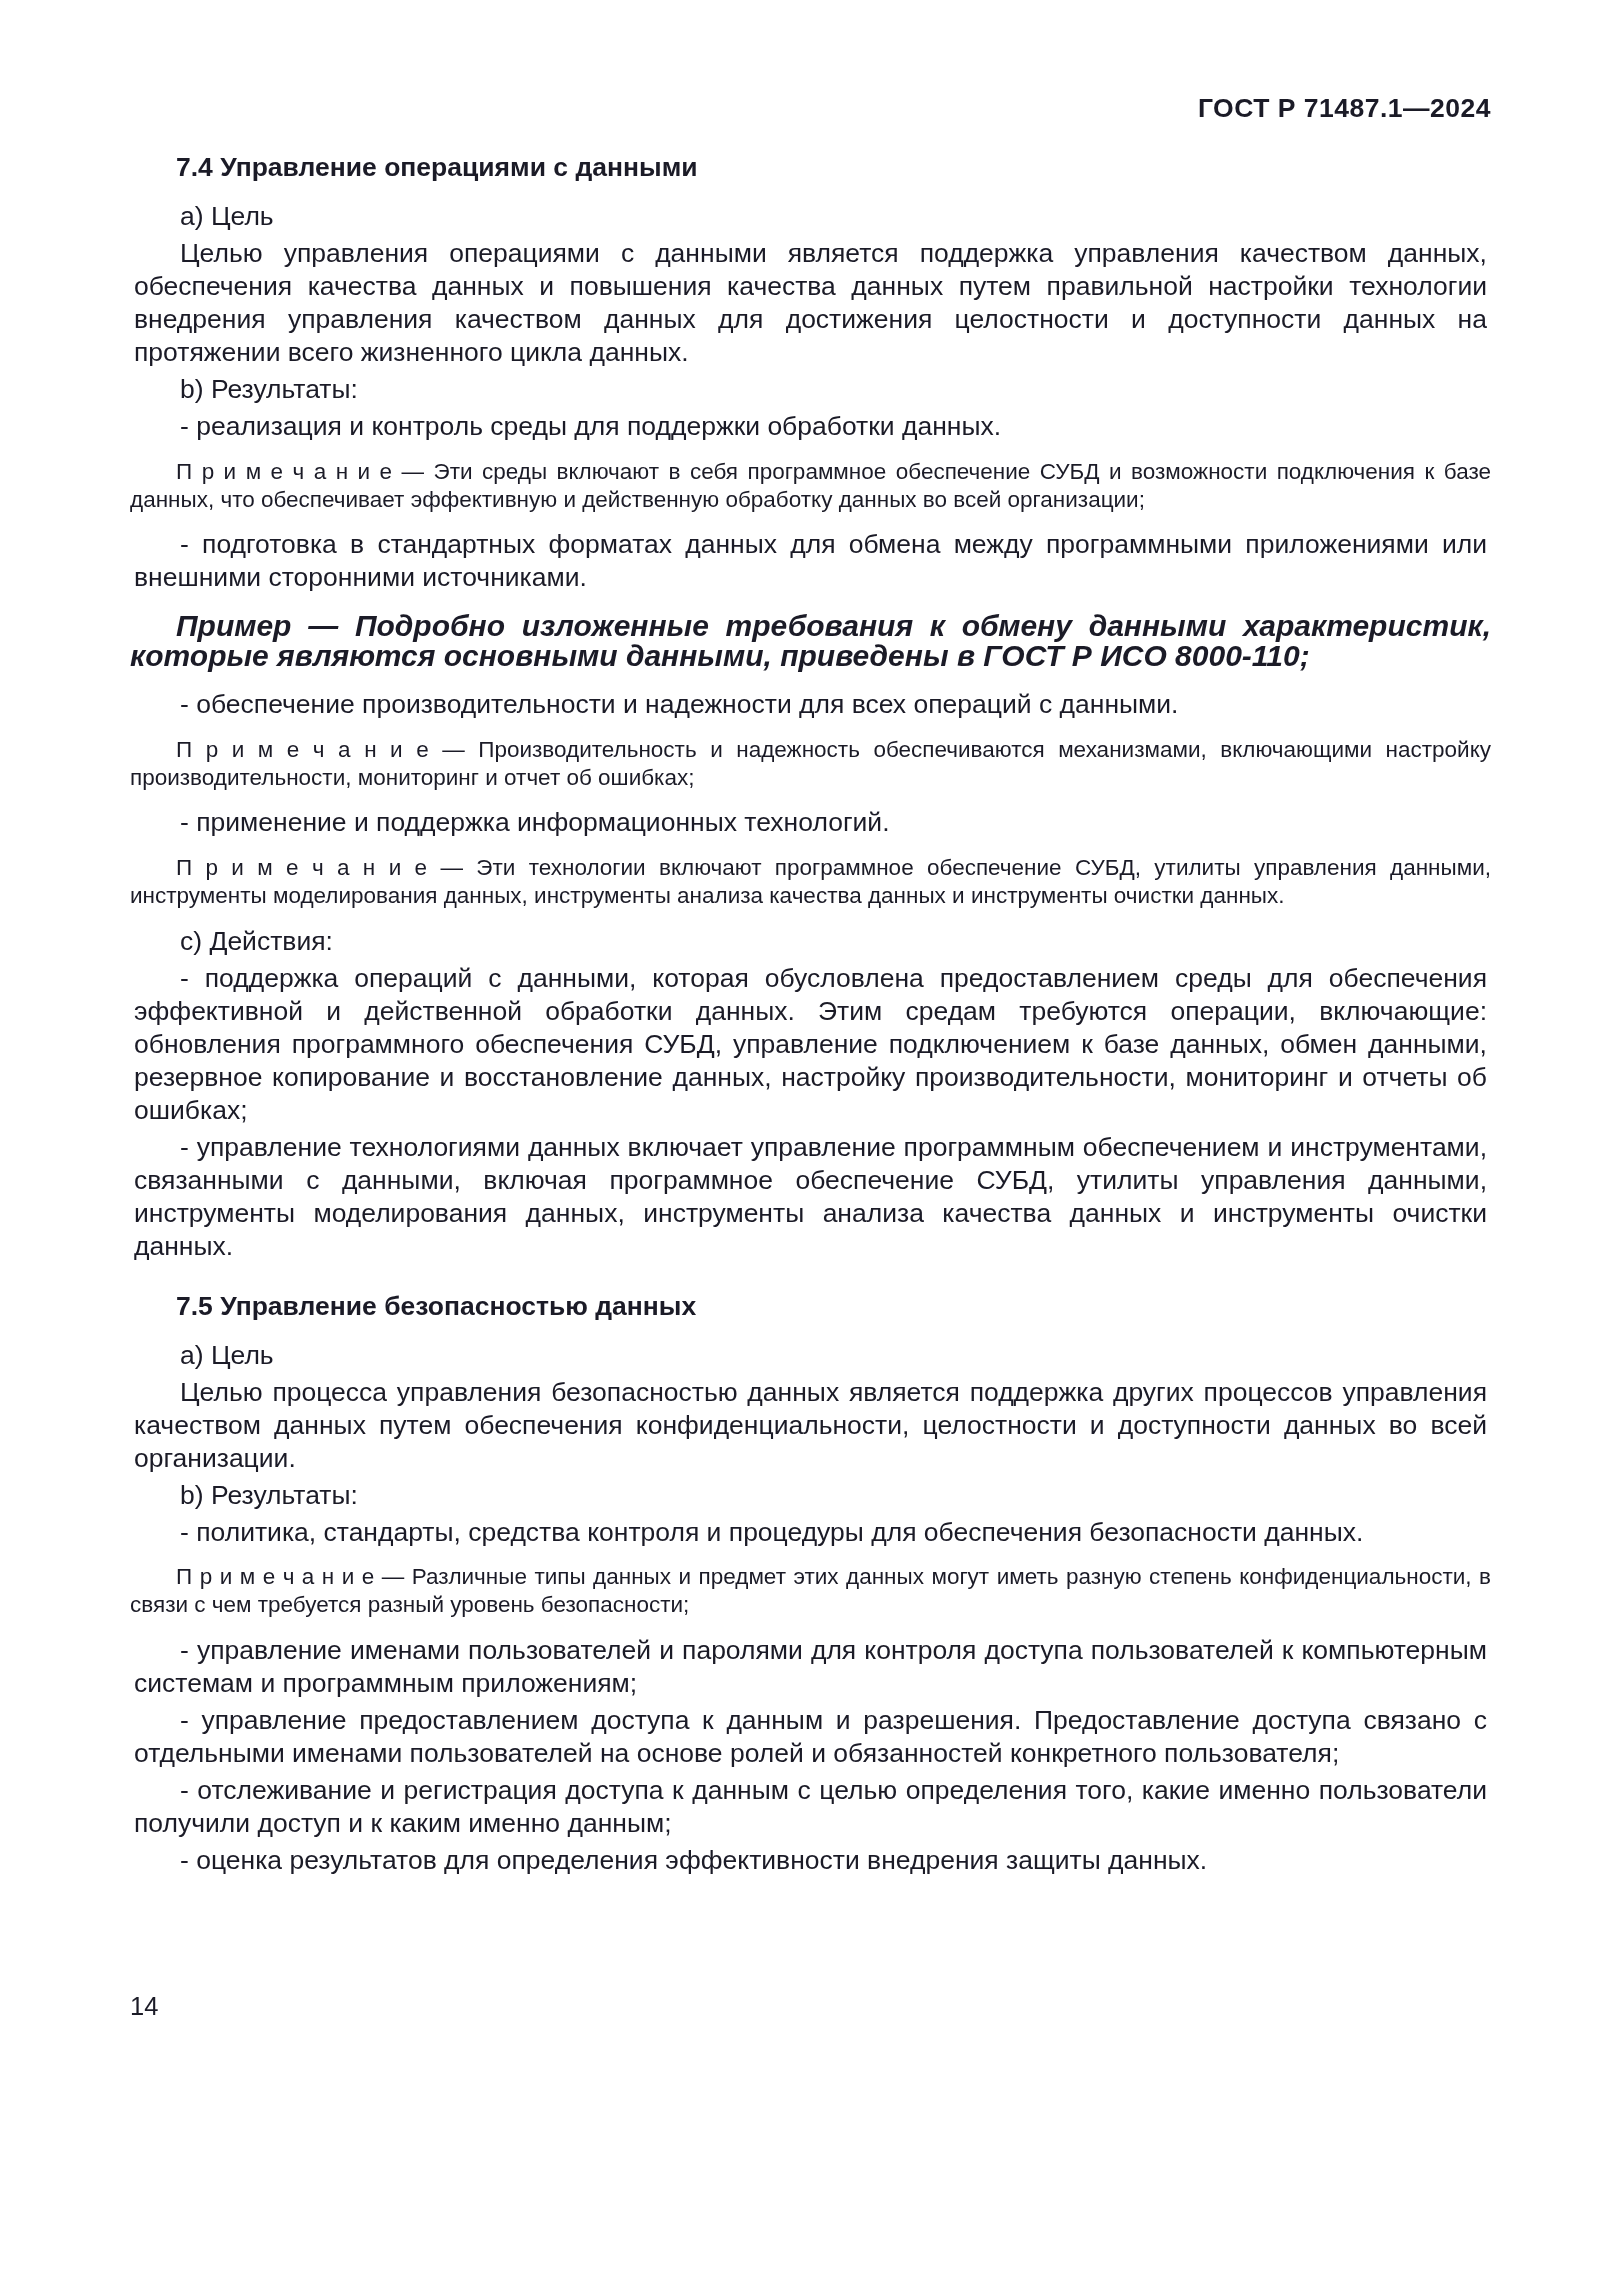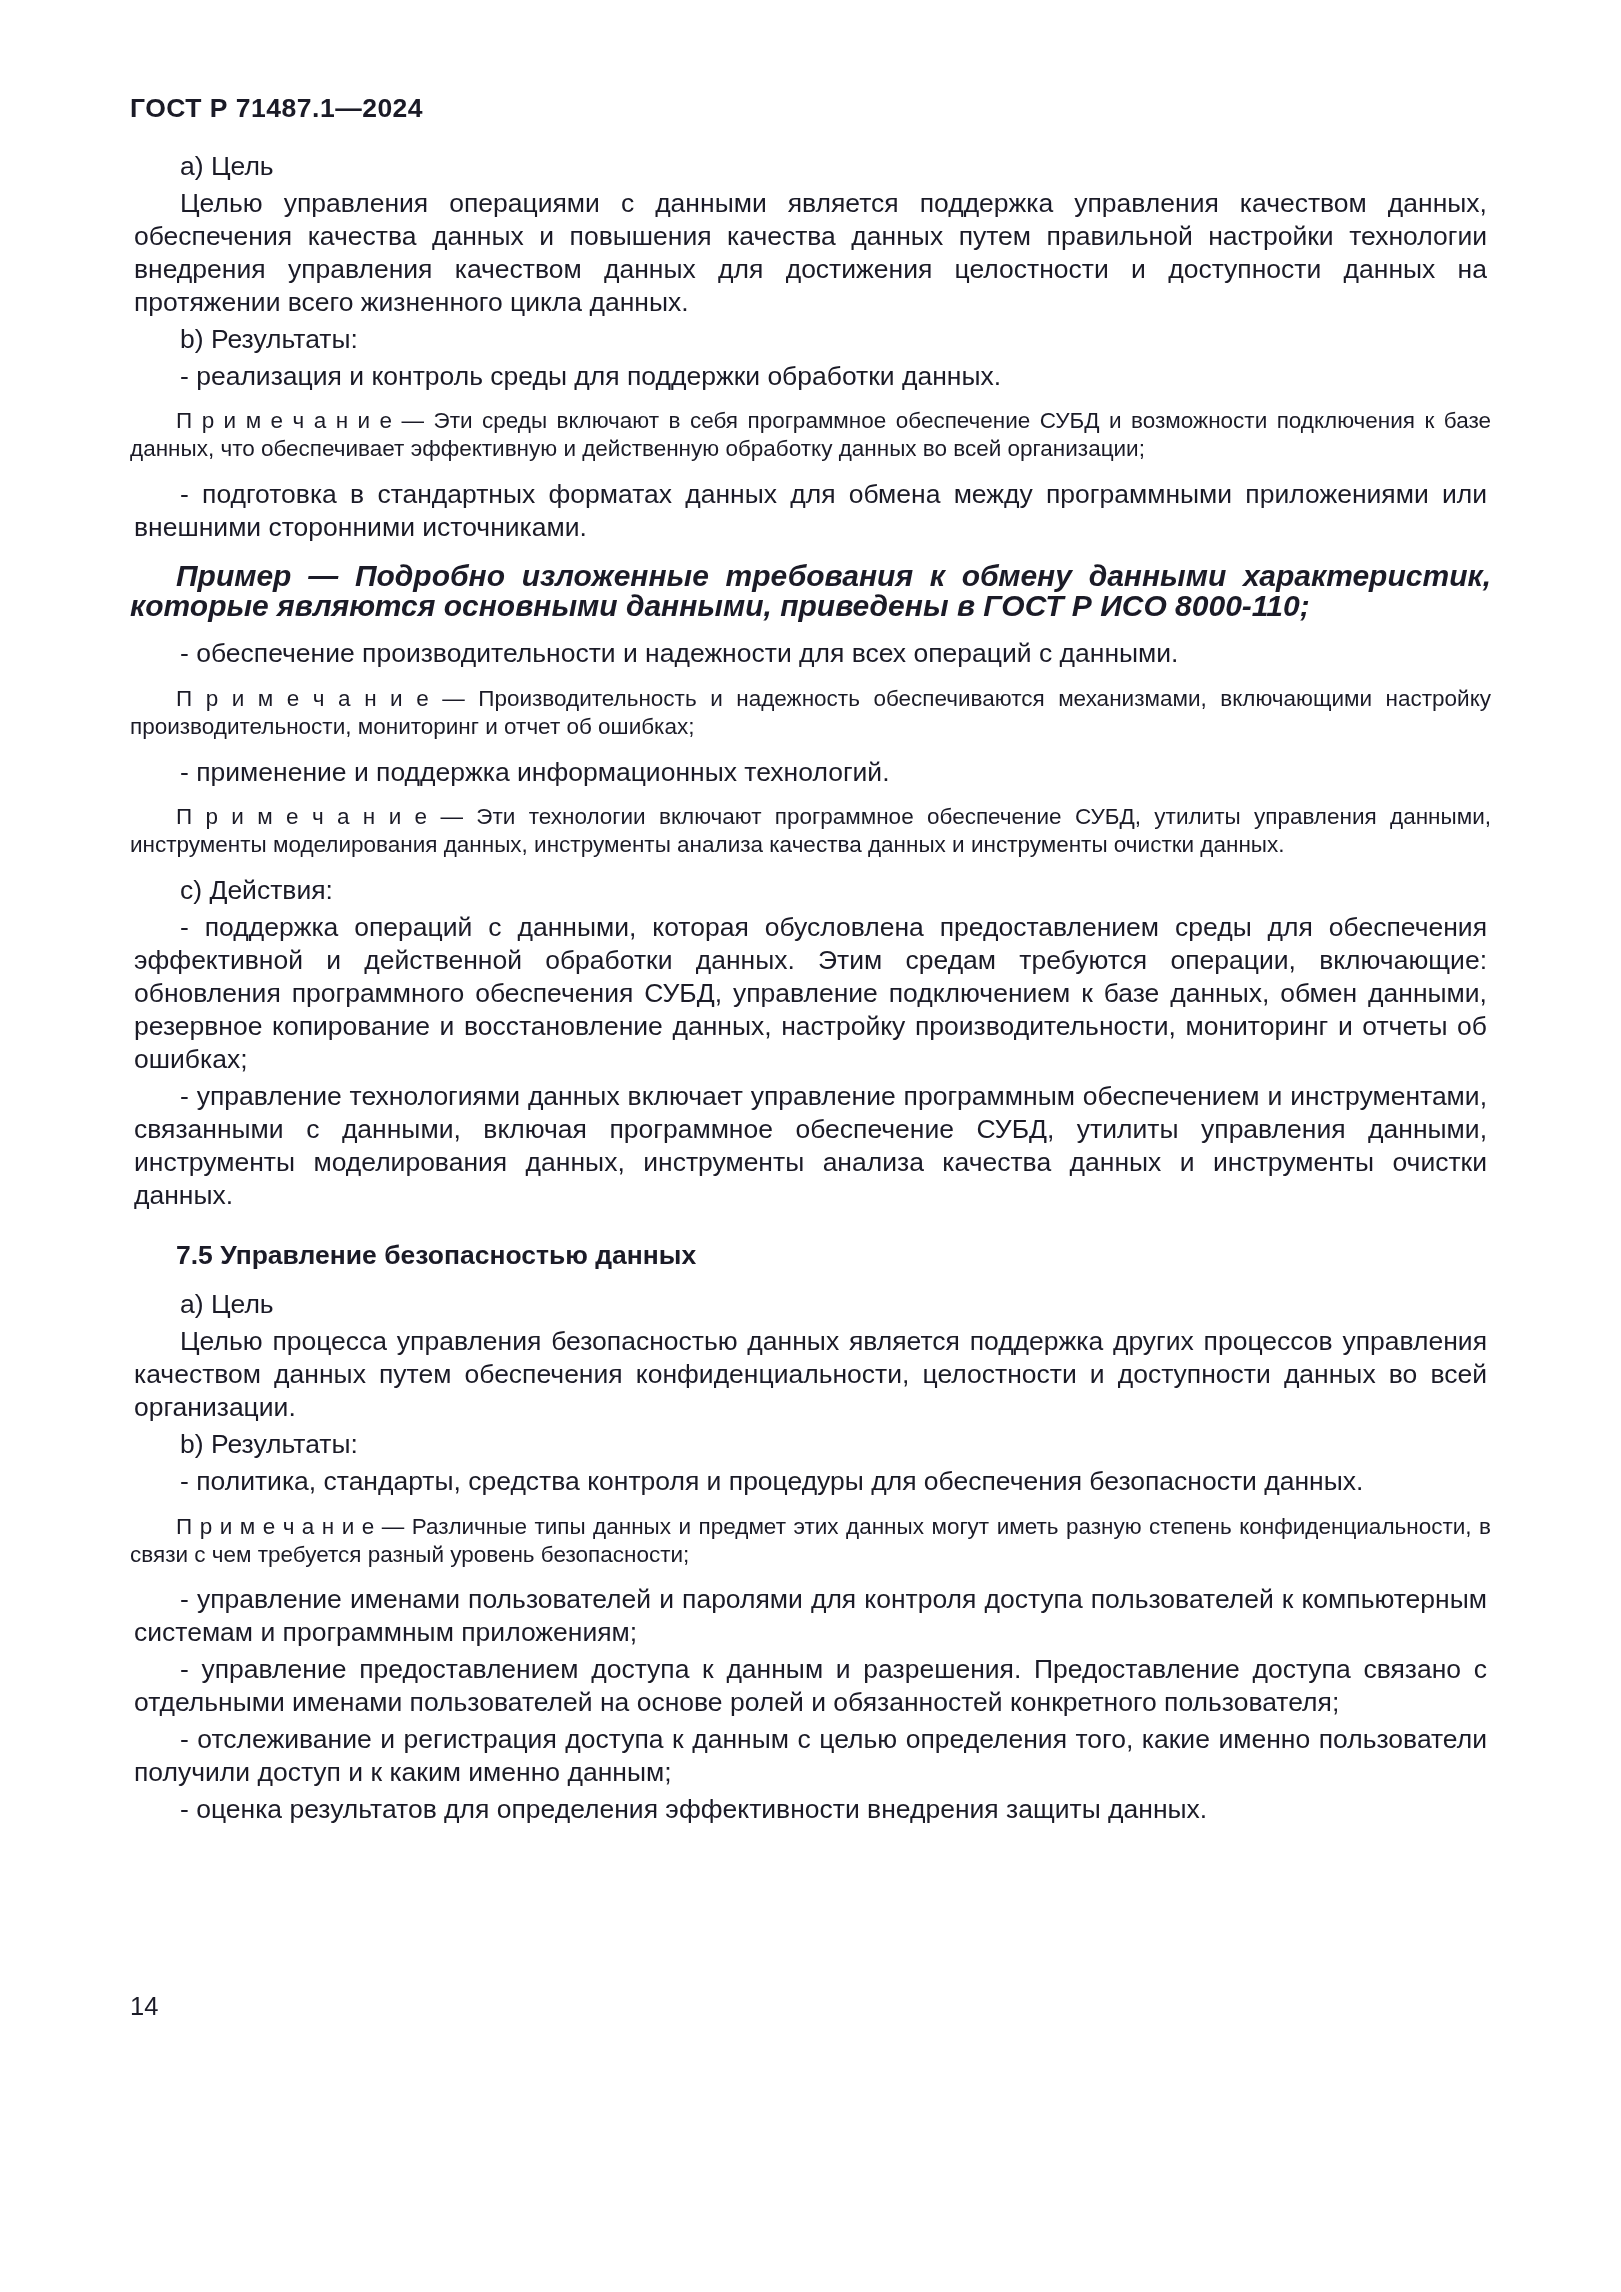--- a/index.html
+++ b/index.html
@@ -18,20 +18,21 @@
     overflow: hidden;
   }
   .page-inner {
     padding: 93px 130px 0 130px;
   }
   .doc-header {
     font-size: 26.5px;
     font-weight: bold;
     letter-spacing: 0.5px;
     margin: 0 0 25.5px 0;
+    text-align: right;
   }
   .heading {
     font-size: 26.5px;
     font-weight: bold;
     text-indent: 46px;
     margin: 27.4px 0 15.7px 0;
     line-height: 33px;
   }
   .para {
     font-size: 26.5px;
@@ -64,20 +65,21 @@
   }
 </style>
 </head>
 <body>
 
 <div class="sheet">
   <div class="page-inner">
 
     <div class="doc-header">ГОСТ Р 71487.1—2024</div>
 
+    <p class="heading">7.4 Управление операциями с данными</p>
     <p class="para">a) Цель</p>
     <p class="para">Целью управления операциями с данными является поддержка управления качеством данных, обеспечения качества данных и повышения качества данных путем правильной настройки технологии внедрения управления качеством данных для достижения целостности и доступности данных на протяжении всего жизненного цикла данных.</p>
     <p class="para">b) Результаты:</p>
     <p class="para">- реализация и контроль среды для поддержки обработки данных.</p>
     <p class="note">П р и м е ч а н и е  — Эти среды включают в себя программное обеспечение СУБД и возможности подключения к базе данных, что обеспечивает эффективную и действенную обработку данных во всей организации;</p>
     <p class="para">- подготовка в стандартных форматах данных для обмена между программными приложениями или внешними сторонними источниками.</p>
     <p class="example">Пример — Подробно изложенные требования к обмену данными характеристик, которые являются основными данными, приведены в ГОСТ Р ИСО 8000-110;</p>
     <p class="para">- обеспечение производительности и надежности для всех операций с данными.</p>
     <p class="note">П р и м е ч а н и е  — Производительность и надежность обеспечиваются механизмами, включающими настройку производительности, мониторинг и отчет об ошибках;</p>
     <p class="para">- применение и поддержка информационных технологий.</p>

